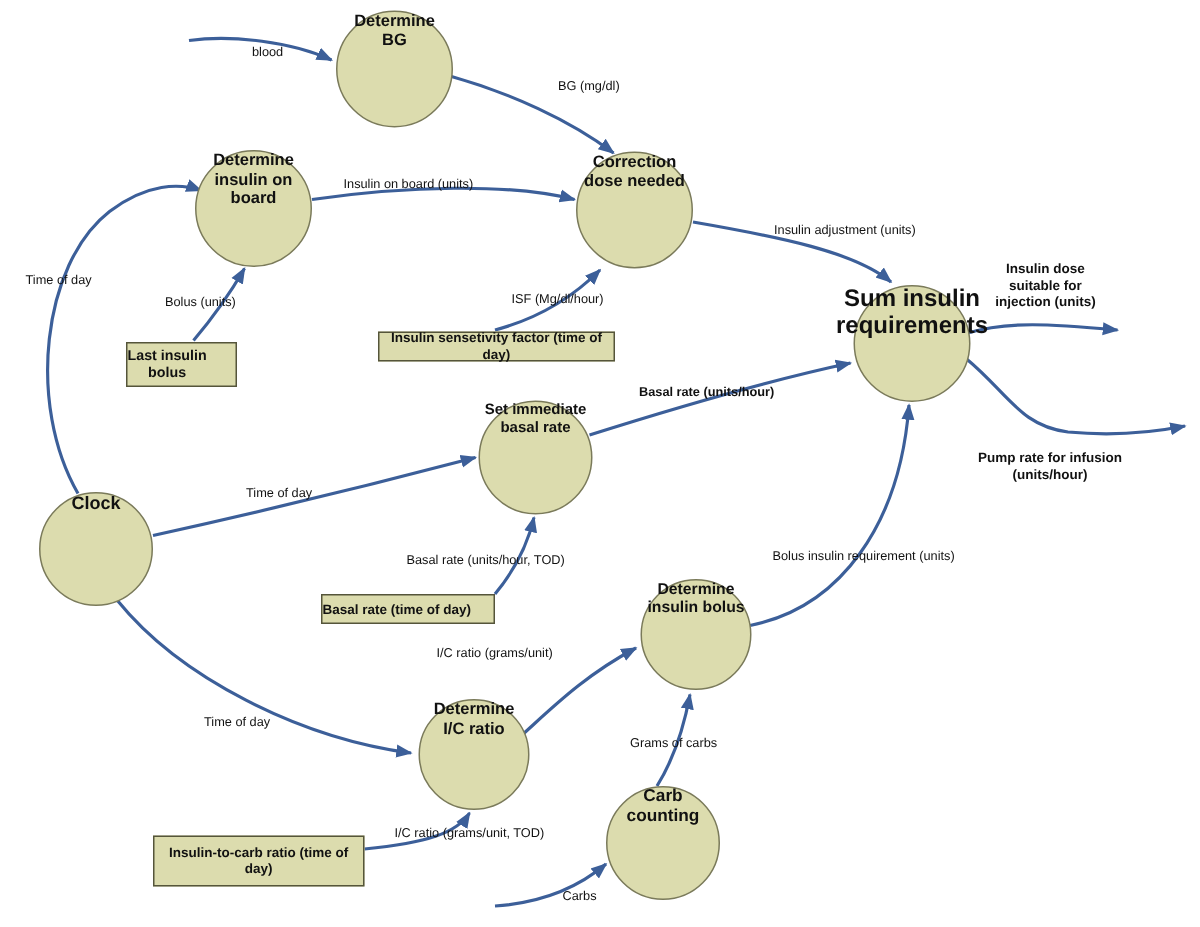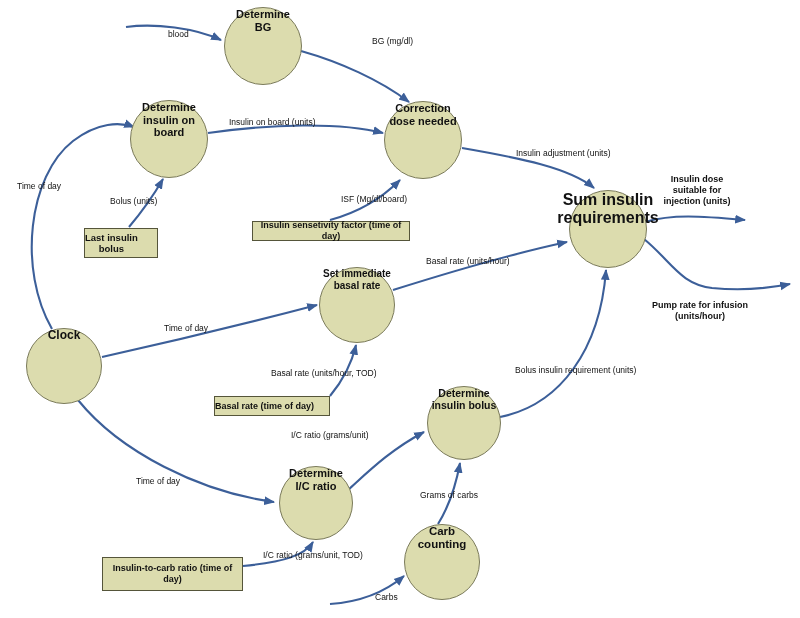--- a/index.html
+++ b/index.html
@@ -161,35 +161,35 @@
   <div class="node-store" style="left:214px; top:396px; width:116px; height:20px; font-size:9px;">
     <span>Basal rate (time of day)</span>
   </div>
 
   <div class="node-store" style="left:102px; top:557px; width:141px; height:34px; font-size:9px;">
     <span>Insulin-to-carb ratio (time of day)</span>
   </div>
 
   <div class="edge-label" style="left:168px; top:29px; font-size:8.5px;">blood</div>
 
-  <div class="edge-label" style="left:372px; top:36px; font-size:8.5px;text-align:right;">BG (mg/dl)</div>
+  <div class="edge-label" style="left:372px; top:52px; font-size:8.5px;text-align:right;">BG (mg/dl)</div>
 
   <div class="edge-label" style="left:229px; top:117px; font-size:8.5px;">Insulin on board (units)</div>
 
   <div class="edge-label" style="left:516px; top:148px; font-size:8.5px;">Insulin adjustment (units)</div>
 
   <div class="edge-label" style="left:17px; top:181px; font-size:8.5px;">Time of day</div>
 
   <div class="edge-label" style="left:110px; top:196px; font-size:8.5px;">Bolus (units)</div>
 
-  <div class="edge-label" style="left:341px; top:194px; font-size:8.5px;">ISF (Mg/dl/board)</div>
+  <div class="edge-label" style="left:341px; top:194px; font-size:8.5px;">ISF (Mg/dl/hour)</div>
 
   <div class="edge-label multiline" style="left:697px; top:174px; width:104px; font-size:9px; margin-left:-52px;">Insulin dose<br>suitable for<br>injection (units)</div>
 
-  <div class="edge-label" style="left:426px; top:256px; font-size:8.5px;">Basal rate (units/hour)</div>
+  <div class="edge-label" style="left:426px; top:256px; font-size:8.5px;font-weight:bold;">Basal rate (units/hour)</div>
 
   <div class="edge-label multiline" style="left:700px; top:300px; width:136px; font-size:9px; margin-left:-68px;">Pump rate for infusion<br>(units/hour)</div>
 
   <div class="edge-label" style="left:164px; top:323px; font-size:8.5px;">Time of day</div>
 
   <div class="edge-label" style="left:271px; top:368px; font-size:8.5px;">Basal rate (units/hour, TOD)</div>
 
   <div class="edge-label" style="left:515px; top:365px; font-size:8.5px;">Bolus insulin requirement (units)</div>
 
   <div class="edge-label" style="left:291px; top:430px; font-size:8.5px;">I/C ratio (grams/unit)</div>

